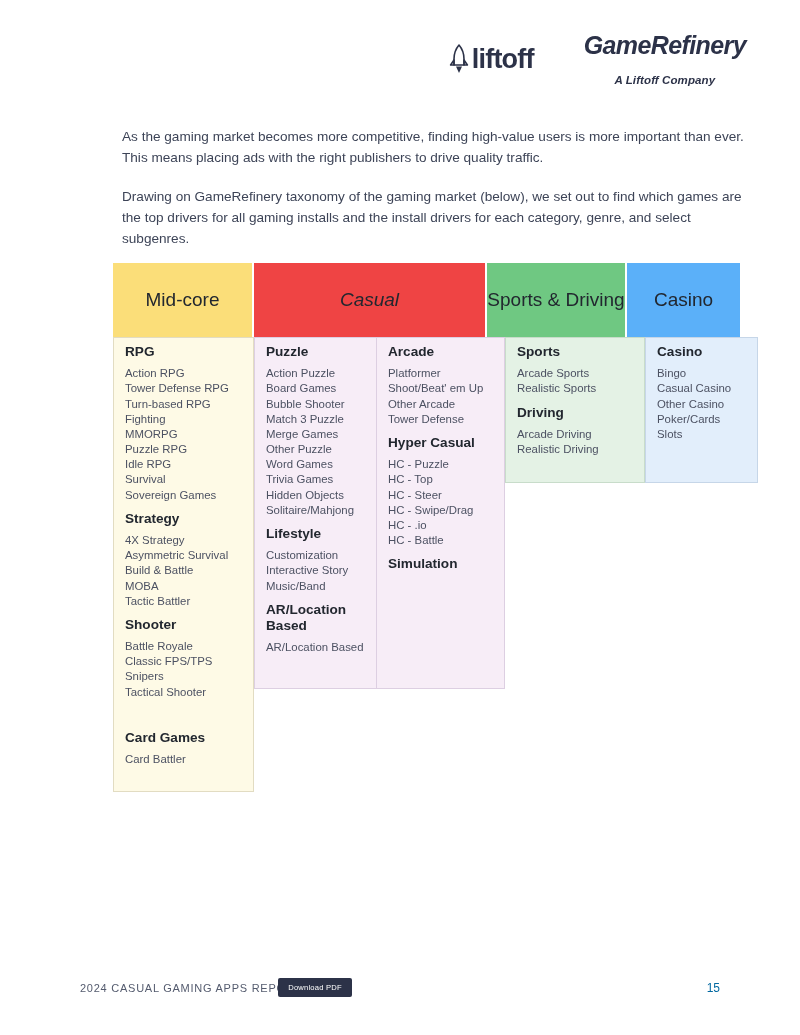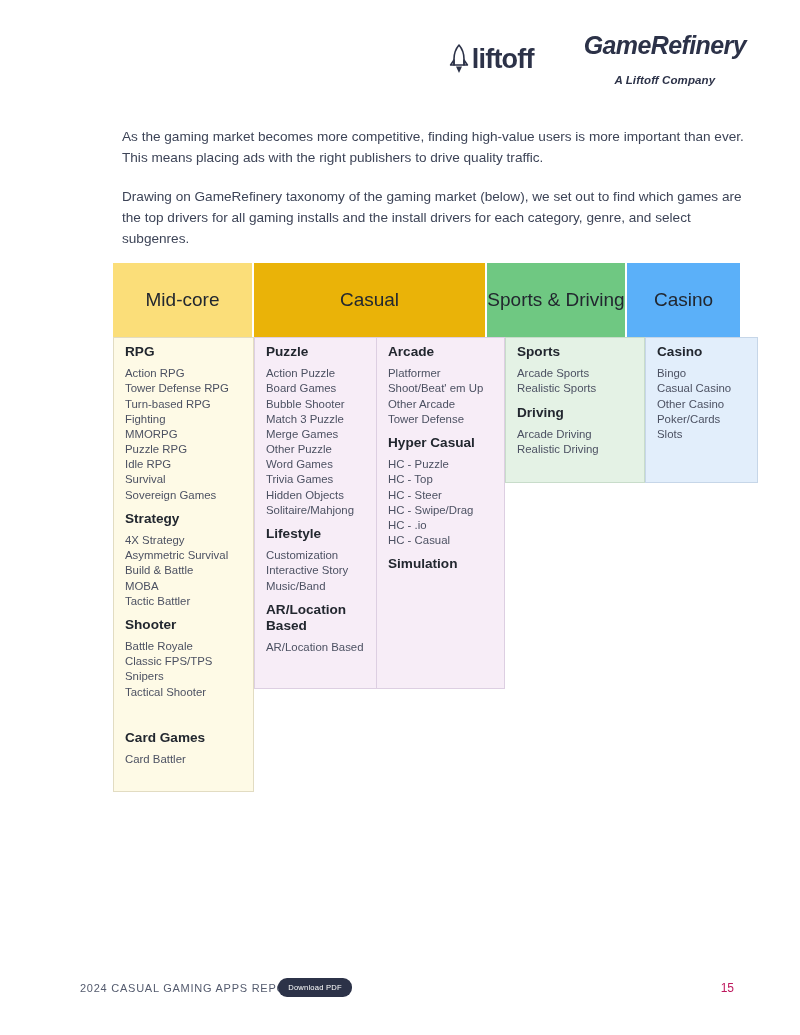--- a/index.html
+++ b/index.html
@@ -96,21 +96,21 @@
     justify-content: center;
     text-align: center;
     font-size: 19px;
     color: #22272f;
     line-height: 1.18;
     border-right: 2px solid #ffffff;
   }
   .tax-head:last-child { border-right: none; }
 
   .head-midcore { width: 141px; background: #FBDE79; }
-  .head-casual  { width: 233px; background: #eab308; }
+  .head-casual  { width: 233px; background: #ef4444; font-style: italic; }
   .head-sports  { width: 140px; background: #6FC882; }
   .head-casino  { width: 113px; background: #5BB0F9; }
 
   .tax-body-row {
     display: flex;
     align-items: flex-start;
   }
 
   .tax-col {
     padding: 6px 11px 18px 11px;
@@ -182,36 +182,36 @@
     font-size: 11px;
     letter-spacing: 0.75px;
     color: #545b6e;
   }
   .download-pdf-btn {
     position: absolute;
     left: 278px;
     top: 0;
     width: 74px;
     height: 19px;
-    border-radius: 9px;
+    border-radius: 2px;
     background: #2c3248;
     color: #ffffff;
     font-size: 7.6px;
     letter-spacing: 0.2px;
     display: flex;
     align-items: center;
     justify-content: center;
     cursor: pointer;
   }
   .page-number {
     position: absolute;
-    right: 66px;
+    right: 80px;
     top: 3px;
     font-size: 12px;
-    color: #be185d;
+    color: #0369a1;
   }
 </style>
 </head>
 <body>
 
 <div class="page-header">
 
   <div class="liftoff-logo">
     <svg class="rocket-icon" viewBox="0 0 20 30">
       <path d="M10 1 C6.6 5 5 10 5 15 L5 21 L15 21 L15 15 C15 10 13.4 5 10 1 Z" fill="none" stroke="#2c3248" stroke-width="1.6" stroke-linejoin="round"></path>
@@ -330,21 +330,21 @@
         </ul>
       </div>
       <div class="cat-group">
         <div class="cat-title">Hyper Casual</div>
         <ul class="sub-list">
           <li>HC - Puzzle</li>
           <li>HC - Top</li>
           <li>HC - Steer</li>
           <li>HC - Swipe/Drag</li>
           <li>HC - .io</li>
-          <li>HC - Casual</li>
+          <li>HC - Battle</li>
         </ul>
       </div>
       <div class="cat-group">
         <div class="cat-title">Simulation</div>
       </div>
     </div>
 
     <div class="tax-col col-sports">
       <div class="cat-group">
         <div class="cat-title">Sports</div>

